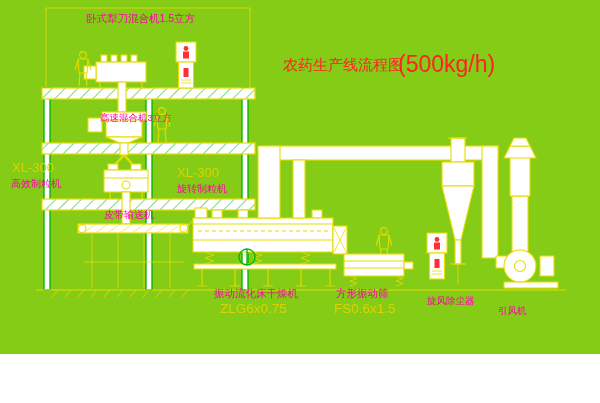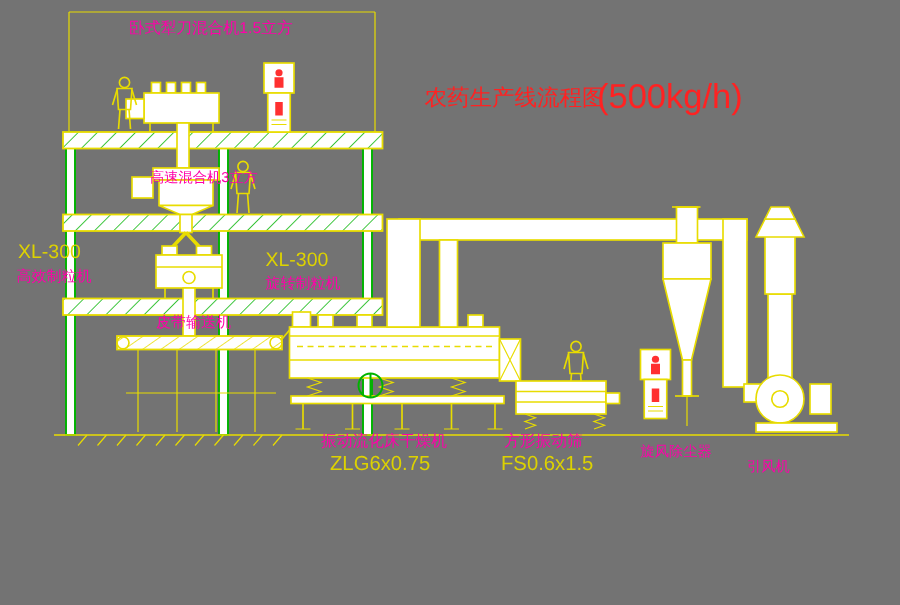--- a/index.html
+++ b/index.html
@@ -1,16 +1,16 @@
 <!DOCTYPE html>
 <html style="--c-equipment: #e8dc00; --c-structure: #00b300; --c-label: #ff00aa; --c-title: #ff2222; --c-model: #ddd200; --c-cabinet: #ff3030;"><head>
 <meta charset="utf-8">
 <style>
   html,body{margin:0;padding:0;background:#ffffff;}
-  .stage{position:relative;width:600px;height:403px;background:#737373;overflow:hidden;}
+  .stage{position:relative;width:600px;height:354px;background:#84cc16;overflow:hidden;}
   svg text{font-family:"Liberation Sans","DejaVu Sans",sans-serif;}
   .eq{stroke:var(--c-equipment,#e8dc00);fill:none;stroke-width:1.1;}
   .eqf{stroke:var(--c-equipment,#e8dc00);fill:#ffffff;stroke-width:1.1;}
   .eqh{stroke:var(--c-equipment,#e8dc00);stroke-width:1;}
   .thin{stroke-width:0.8;}
   .thick{stroke-width:2.4;}
   .st{stroke:var(--c-structure,#00b300);fill:none;stroke-width:1.3;}
   .stl{stroke:var(--c-structure,#00b300);stroke-width:1;}
   .col{fill:#ffffff;stroke:var(--c-structure,#00b300);stroke-width:1.3;}
   .slab{fill:url(#hatchG);stroke:var(--c-equipment,#e8dc00);stroke-width:1.2;}

